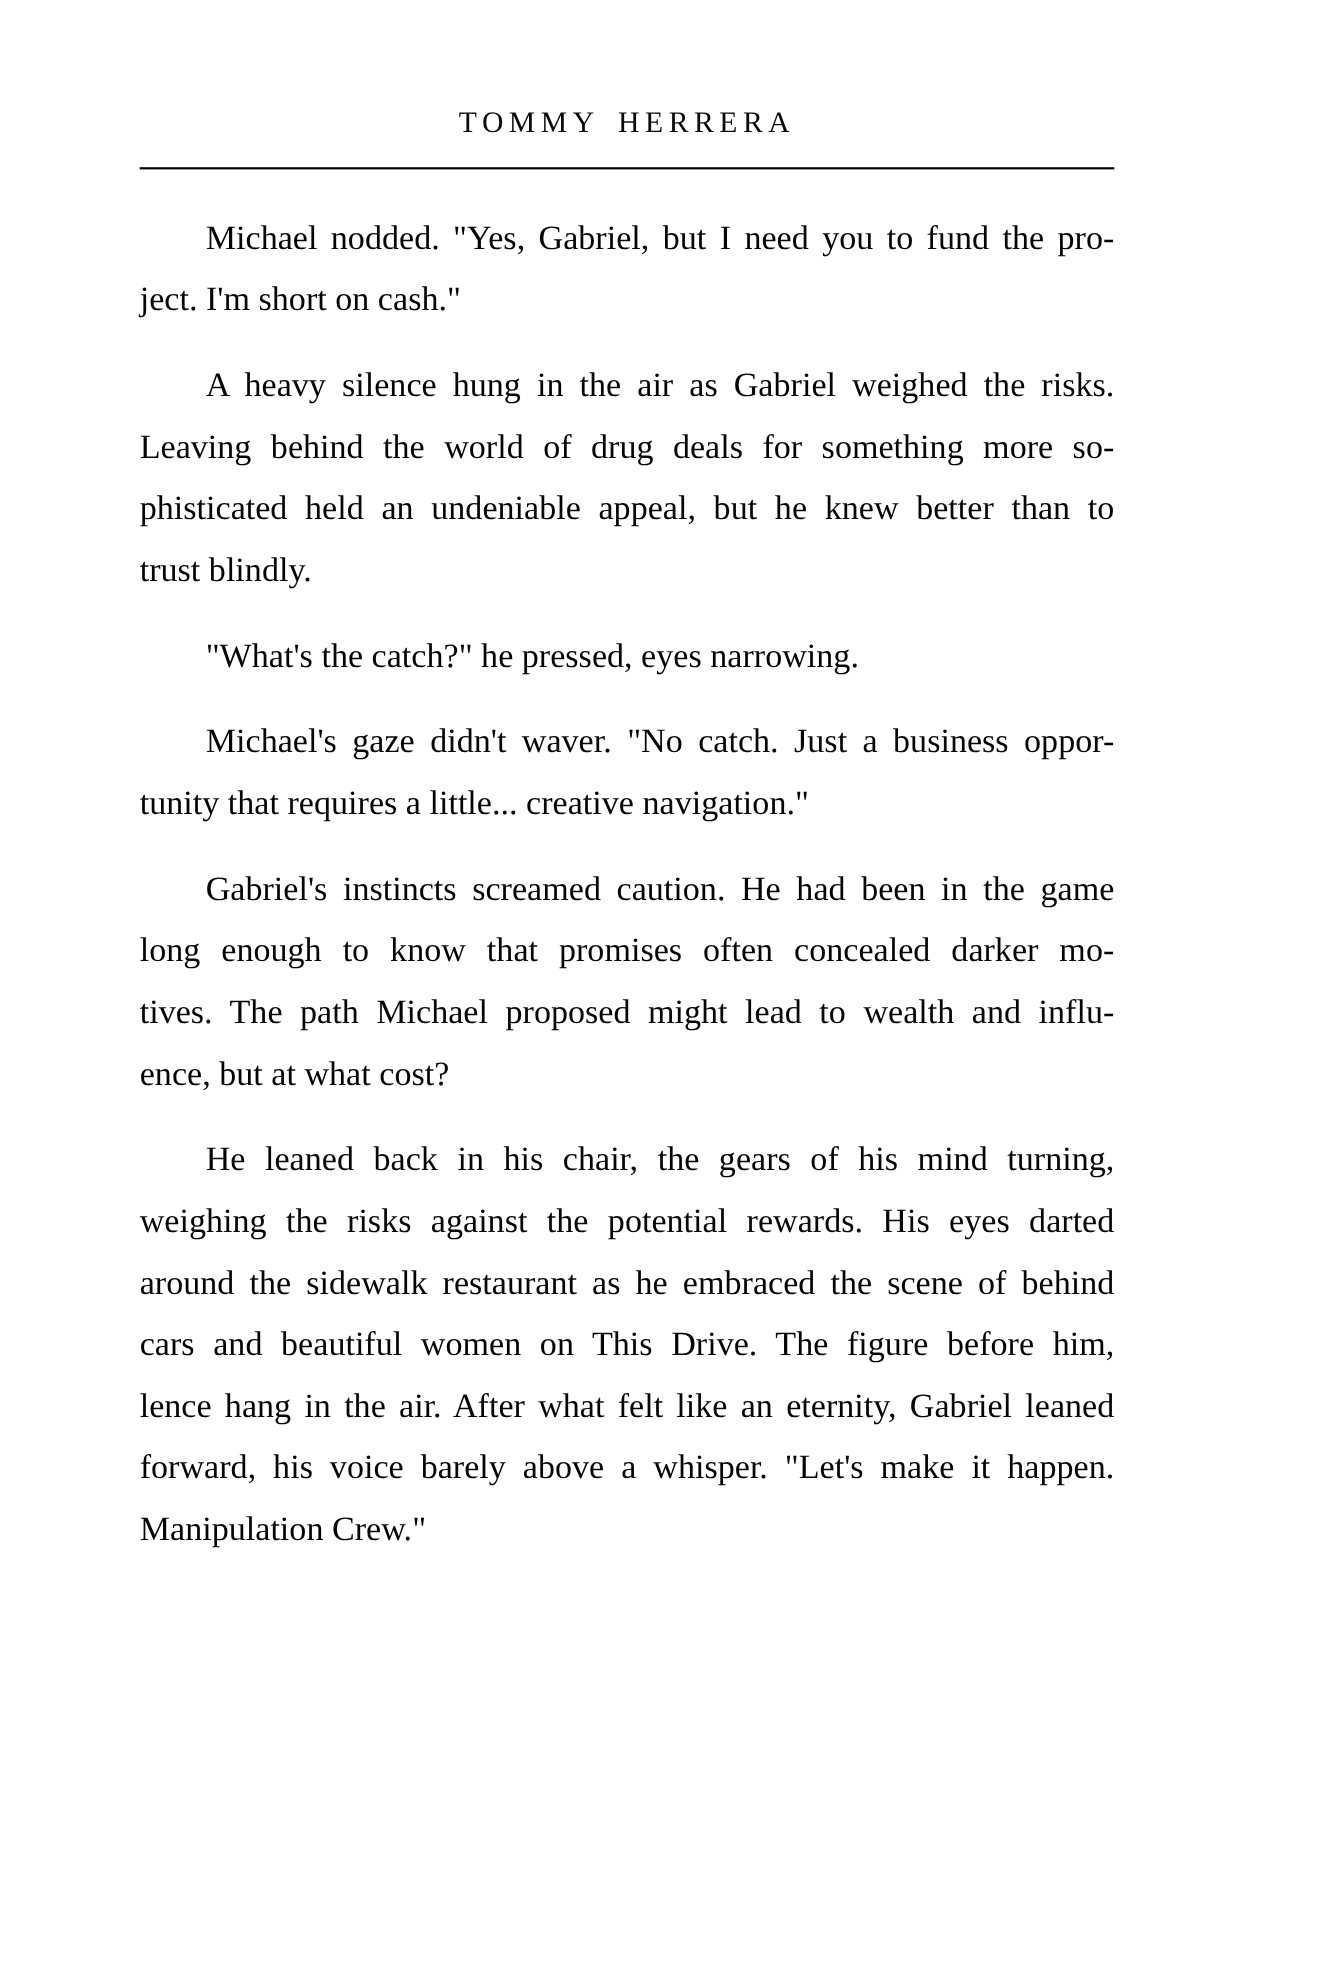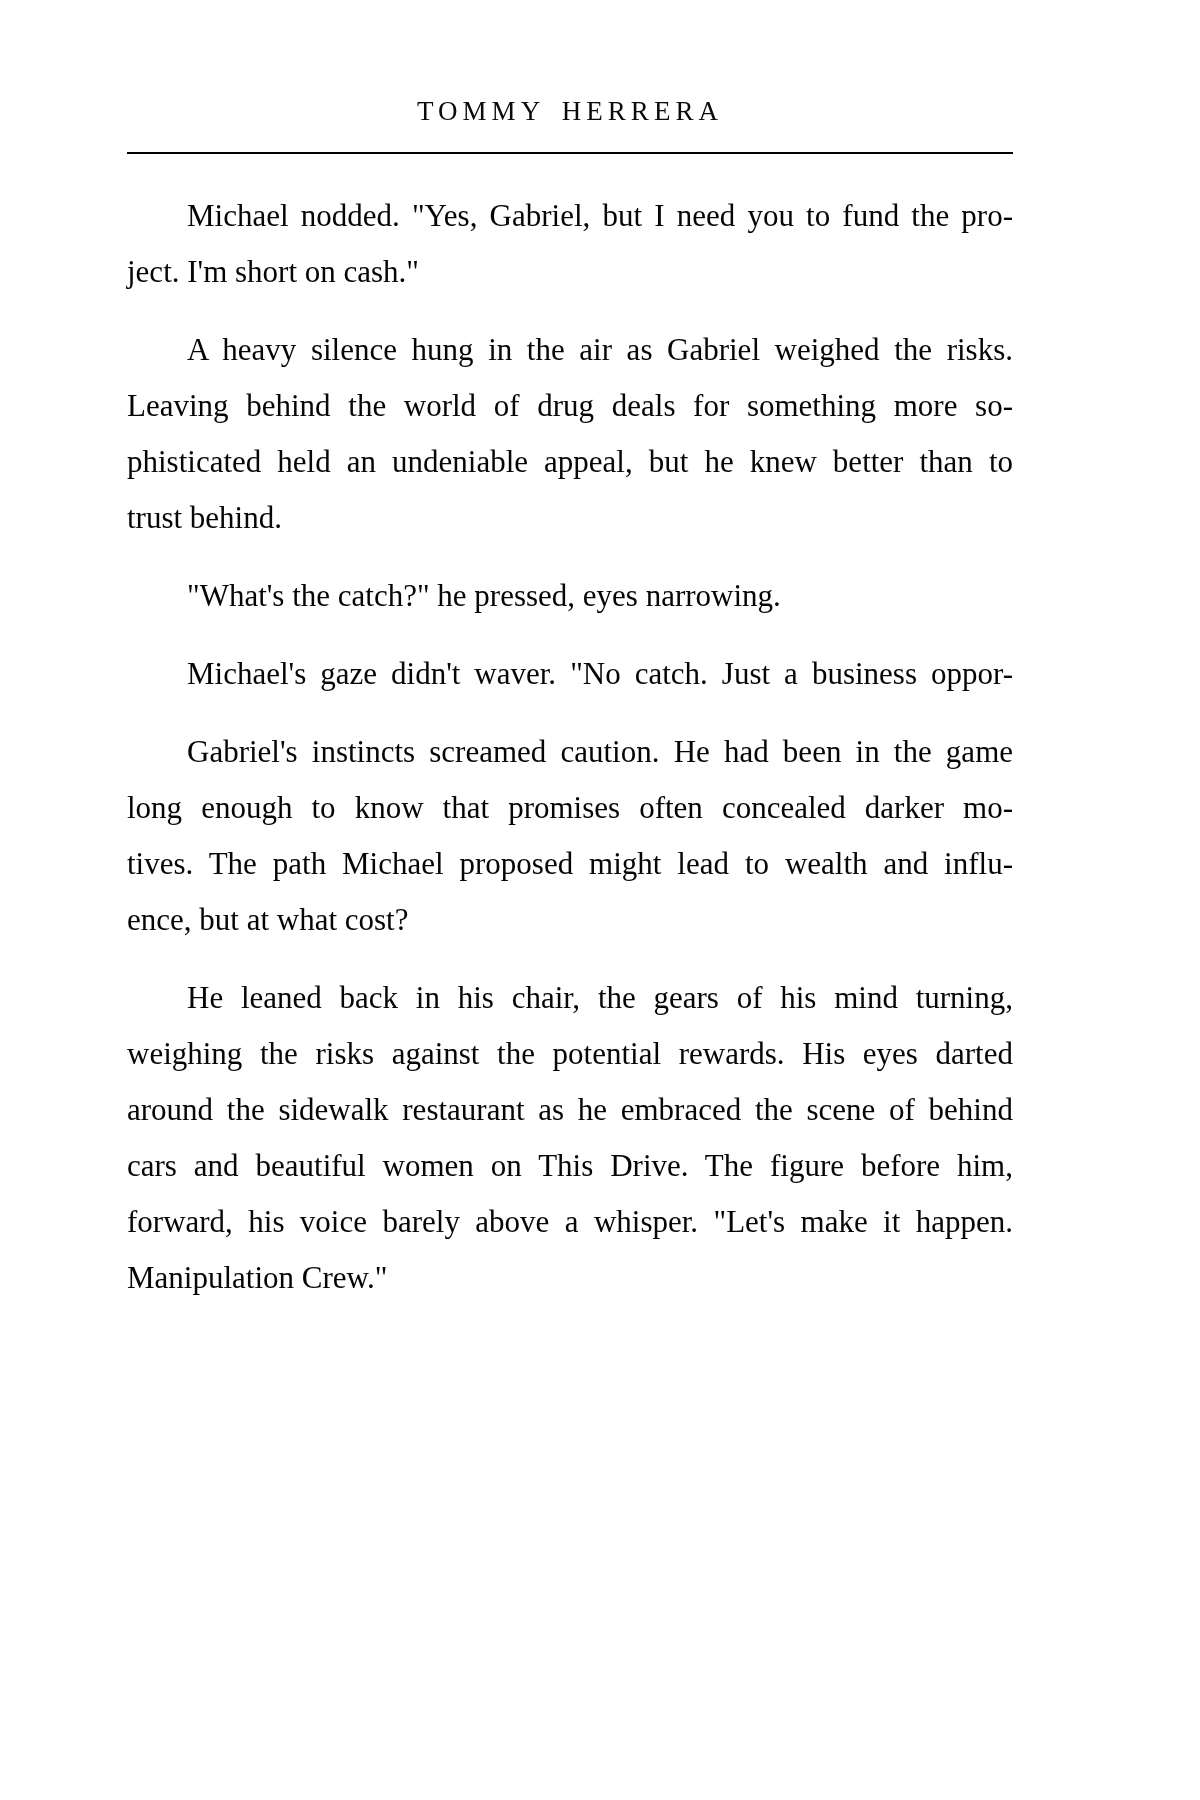--- a/index.html
+++ b/index.html
@@ -77,37 +77,39 @@
   <div class="header-rule"></div>
   <div class="page-body" id="page-body">
       <div class="paragraph">
         <div class="line first-line">Michael nodded. "Yes, Gabriel, but I need you to fund the pro-</div>
         <div class="line last-line">ject. I'm short on cash."</div>
       </div>
       <div class="paragraph">
         <div class="line first-line">A heavy silence hung in the air as Gabriel weighed the risks.</div>
         <div class="line">Leaving behind the world of drug deals for something more so-</div>
         <div class="line">phisticated held an undeniable appeal, but he knew better than to</div>
-        <div class="line last-line">trust behind.</div>
+        <div class="line last-line">trust blindly.</div>
       </div>
       <div class="paragraph">
         <div class="line first-line last-line">"What's the catch?" he pressed, eyes narrowing.</div>
       </div>
       <div class="paragraph">
         <div class="line first-line">Michael's gaze didn't waver. "No catch. Just a business oppor-</div>
+        <div class="line last-line">tunity that requires a little... creative navigation."</div>
       </div>
       <div class="paragraph">
         <div class="line first-line">Gabriel's instincts screamed caution. He had been in the game</div>
         <div class="line">long enough to know that promises often concealed darker mo-</div>
         <div class="line">tives. The path Michael proposed might lead to wealth and influ-</div>
         <div class="line last-line">ence, but at what cost?</div>
       </div>
       <div class="paragraph">
         <div class="line first-line">He leaned back in his chair, the gears of his mind turning,</div>
         <div class="line">weighing the risks against the potential rewards. His eyes darted</div>
         <div class="line">around the sidewalk restaurant as he embraced the scene of behind</div>
         <div class="line">cars and beautiful women on This Drive. The figure before him,</div>
+        <div class="line">lence hang in the air. After what felt like an eternity, Gabriel leaned</div>
         <div class="line">forward, his voice barely above a whisper. "Let's make it happen.</div>
         <div class="line last-line">Manipulation Crew."</div>
       </div>
     </div>
   <div class="page-footer">12</div>
 </div>
 
 </body></html>

